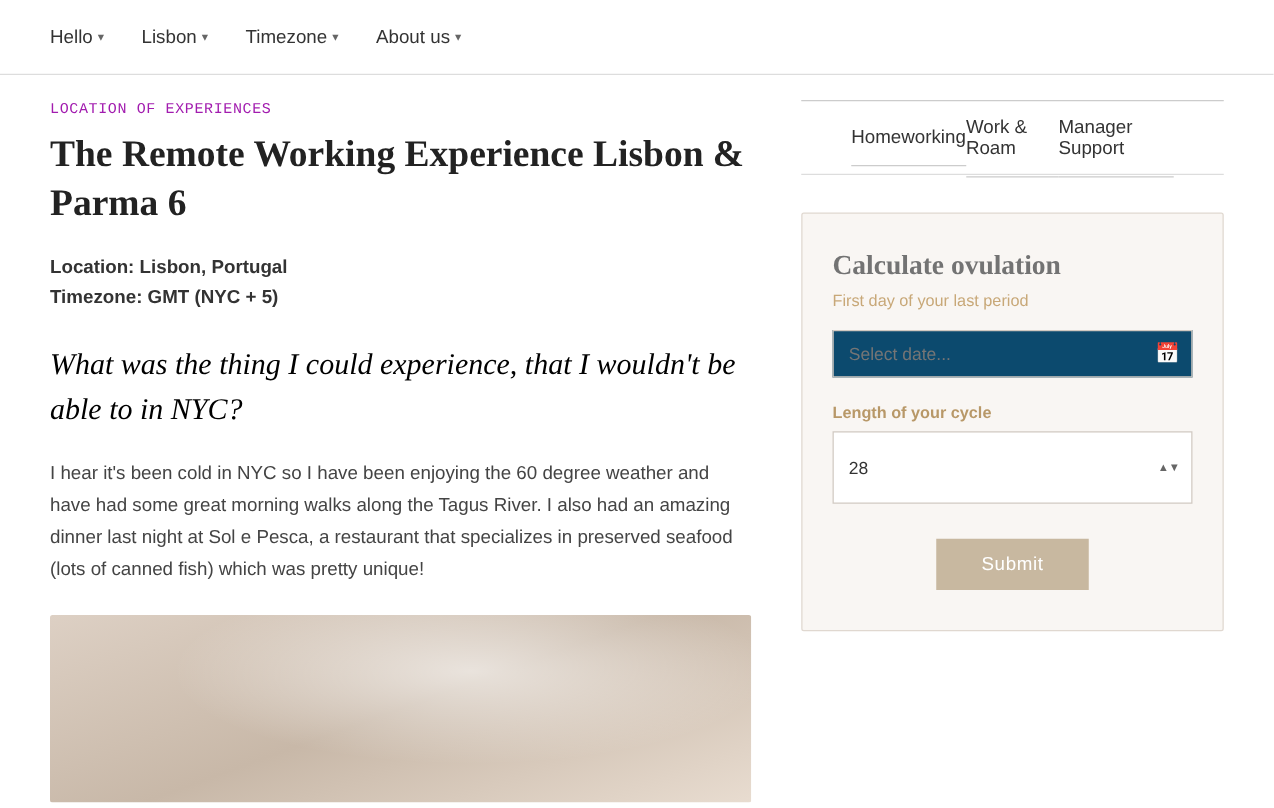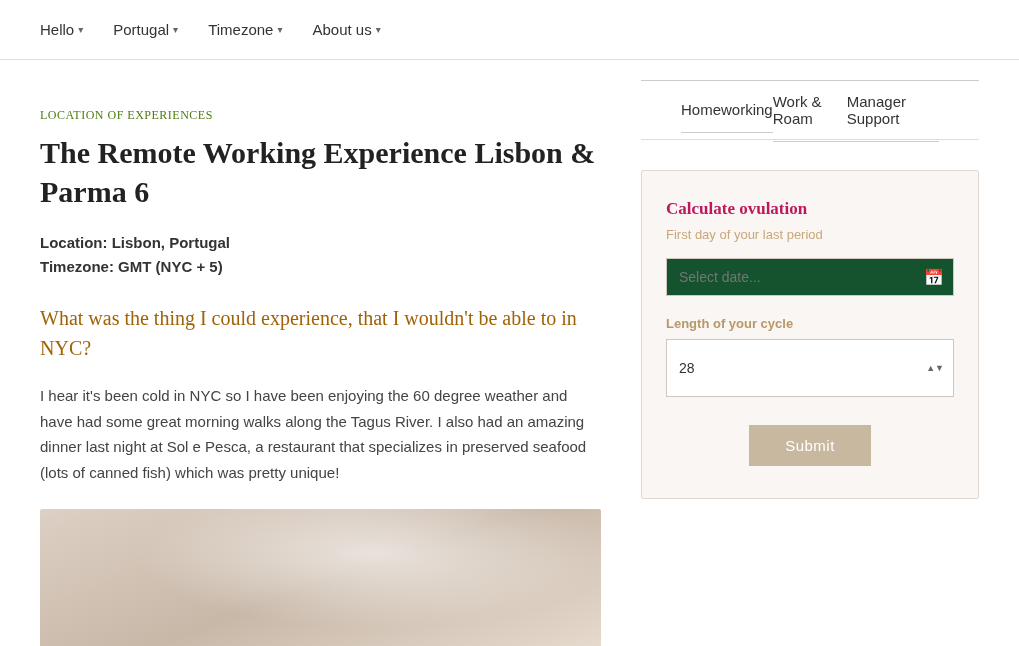--- a/index.html
+++ b/index.html
@@ -44,26 +44,25 @@
     }
 
     
     .main-content {
       flex: 1;
       max-width: 610px;
     }
 
     .breadcrumb {
       font-size: 12px;
-      color: #4d7c0f;
-      font-family: Liberation Serif, serif;
+      color: #a21caf;
+      font-family: Liberation Mono, monospace;
       margin-bottom: 10px;
       text-transform: uppercase;
       letter-spacing: 0.5px;
-      margin-top: 28px;
     }
 
     .article-title {
       font-size: 30px;
       font-weight: bold;
       line-height: 1.3;
       margin-bottom: 20px;
       color: #222;
     }
 
@@ -71,23 +70,24 @@
       margin-bottom: 24px;
     }
     .location-info p {
       font-size: 15px;
       font-weight: bold;
       line-height: 1.6;
       font-family: Arial, sans-serif;
     }
 
     .pull-quote {
-      font-size: 20px;
+      font-size: 24px;
+      font-style: italic;
       line-height: 1.5;
-      color: #a16207;
+      color: #000000;
       margin-bottom: 20px;
     }
 
     .article-body {
       font-size: 15px;
       line-height: 1.7;
       color: #444;
       font-family: Arial, sans-serif;
       margin-bottom: 24px;
     }
@@ -131,22 +131,22 @@
 
     
     .ovulation-widget {
       background: #f9f6f3;
       border: 1px solid #e0d8d0;
       padding: 28px 24px 32px 24px;
       border-radius: 2px;
     }
 
     .widget-title {
-      font-size: 17px;
-      color: #be185d;
+      font-size: 22px;
+      color: #737373;
       font-weight: bold;
       margin-bottom: 8px;
       font-family: Georgia, serif;
     }
 
     .widget-subtitle {
       font-size: 13px;
       color: #c8a878;
       margin-bottom: 16px;
       font-family: Arial, sans-serif;
@@ -161,21 +161,21 @@
     }
 
     .date-input-wrapper {
       position: relative;
       margin-bottom: 20px;
     }
     .date-input {
       width: 100%;
       padding: 10px 40px 10px 12px;
       border: 1px solid #d0c8c0;
-      background: #14532d;
+      background: #0c4a6e;
       font-size: 14px;
       font-family: Arial, sans-serif;
       color: #999;
       appearance: none;
       outline: none;
       cursor: pointer;
     }
     .calendar-icon {
       position: absolute;
       right: 10px;
@@ -230,21 +230,21 @@
   </style>
 </head>
 <body>
 
 <nav>
   <a class="nav-item">
     <span>Hello</span>
     <span class="chevron">▾</span>
   </a>
   <a class="nav-item">
-    <span>Portugal</span>
+    <span>Lisbon</span>
     <span class="chevron">▾</span>
   </a>
   <a class="nav-item">
     <span>Timezone</span>
     <span class="chevron">▾</span>
   </a>
   <a class="nav-item">
     <span>About us</span>
     <span class="chevron">▾</span>
   </a>

